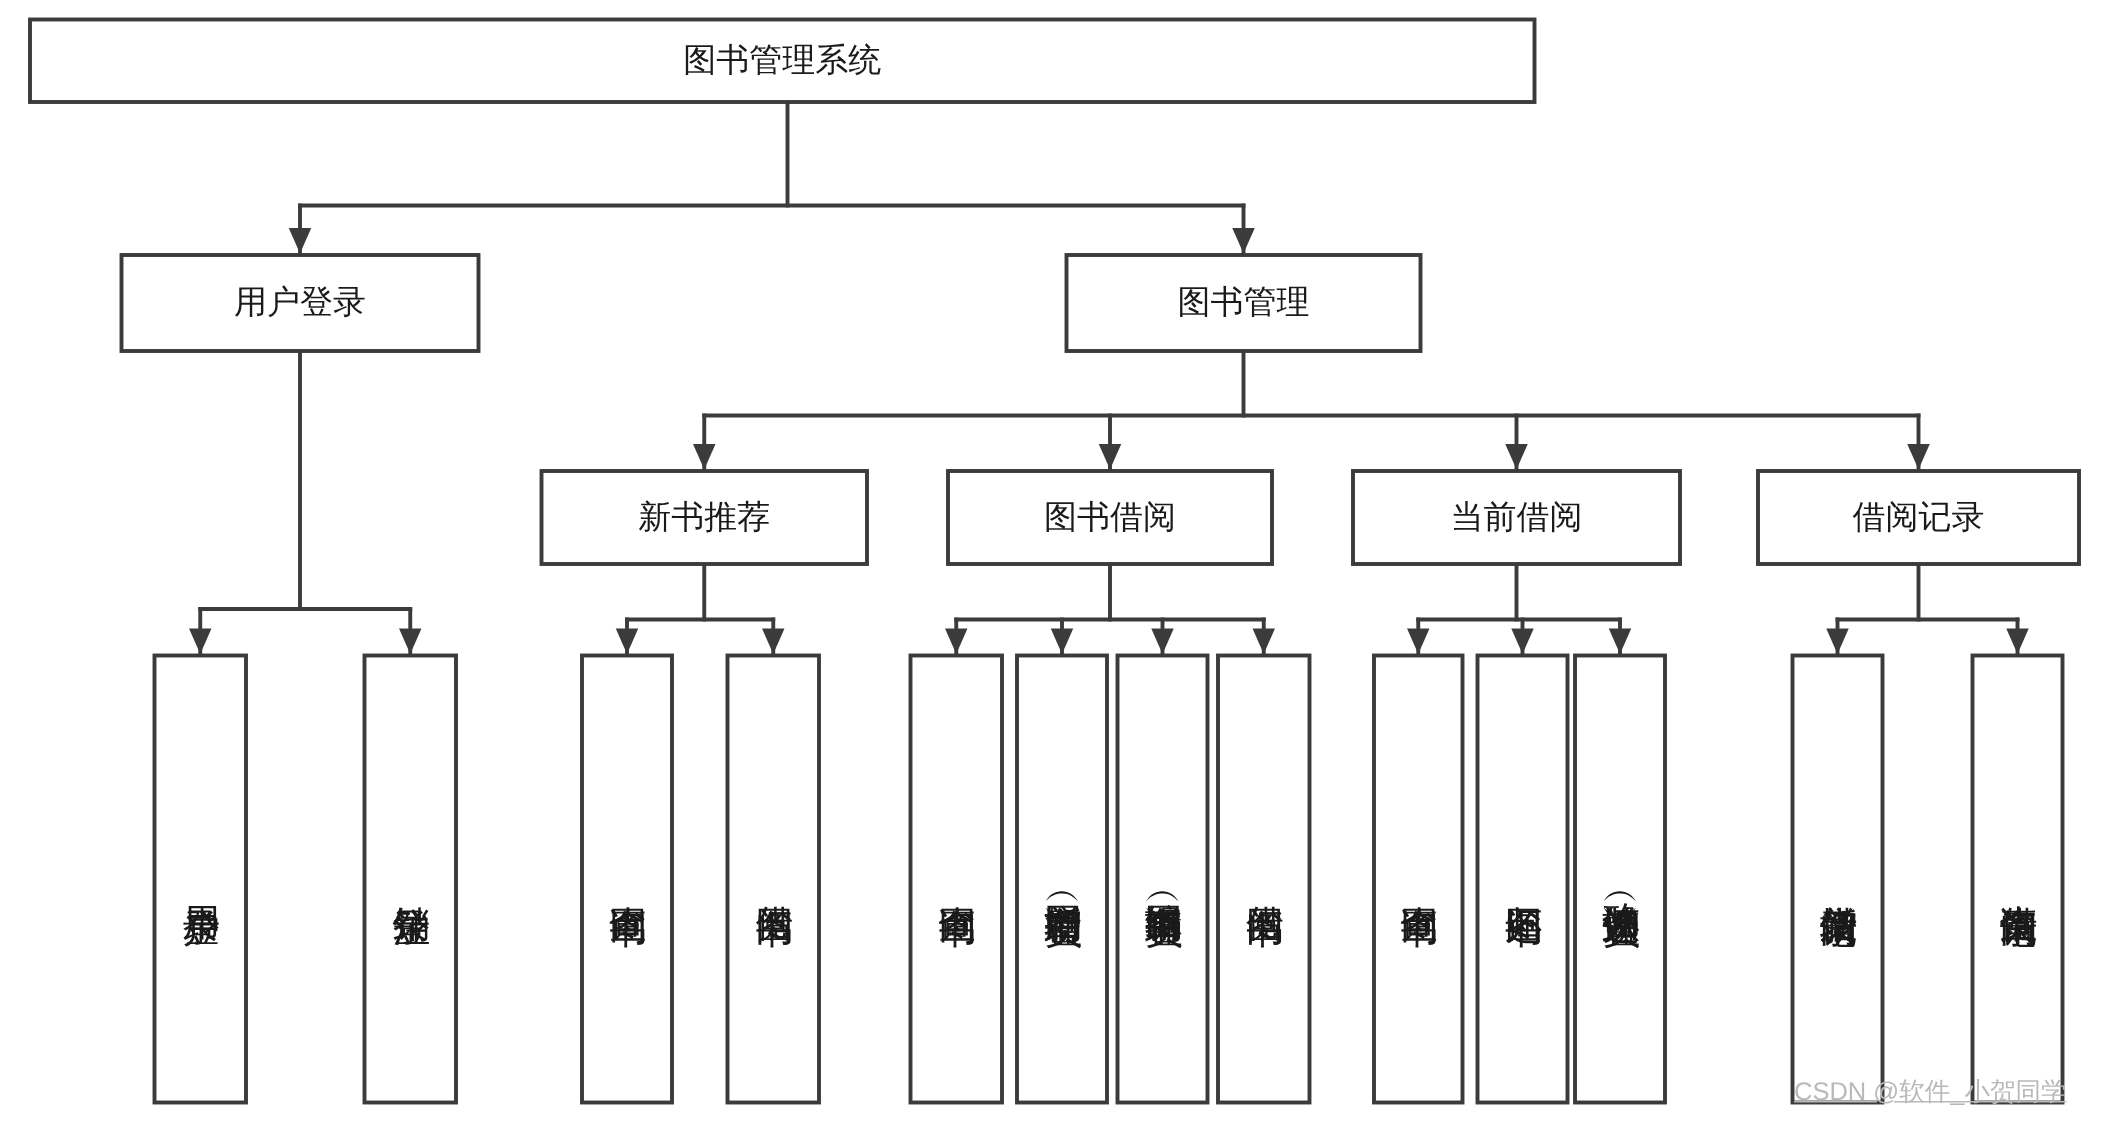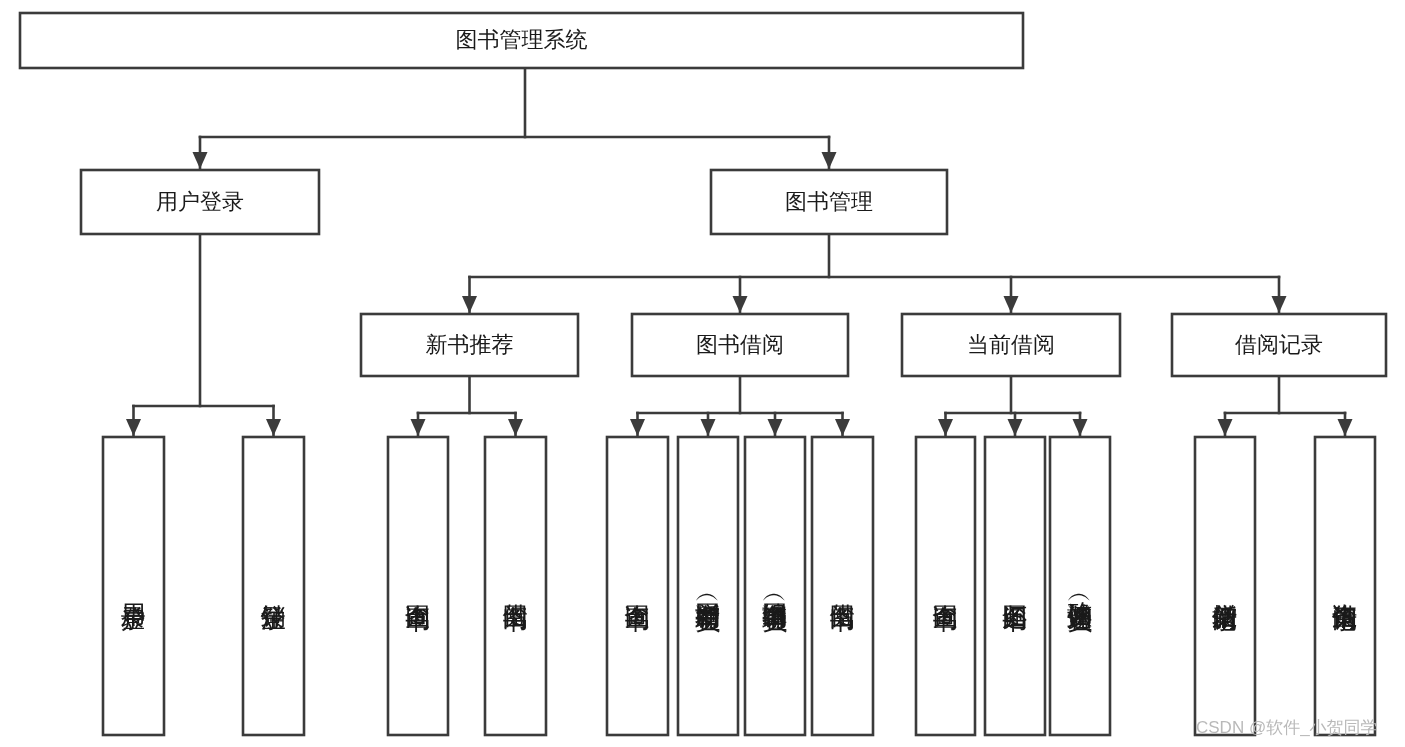--- a/index.html
+++ b/index.html
@@ -175,14 +175,14 @@
       <div class="node-label-v" style="left: 678px; top: 437px; width: 60px; height: 298px;">新增图书（管理员）</div>
       <div class="node-label-v" style="left: 745px; top: 437px; width: 60px; height: 298px;">编辑图书（管理员）</div>
       <div class="node-label-v" style="left: 812px; top: 437px; width: 61px; height: 298px;">借阅图书</div>
       <div class="node-label-v" style="left: 916px; top: 437px; width: 59px; height: 298px;">查询图书</div>
       <div class="node-label-v" style="left: 985px; top: 437px; width: 60px; height: 298px;">归还图书</div>
       <div class="node-label-v" style="left: 1050px; top: 437px; width: 60px; height: 298px;">确认归还（管理员）</div>
       <div class="node-label-v" style="left: 1195px; top: 437px; width: 60px; height: 298px;">新增借阅记录</div>
       <div class="node-label-v" style="left: 1315px; top: 437px; width: 60px; height: 298px;">查询借阅记录</div>
     </div>
 
-  <div id="watermark" style="left: 1196px; top: 716px;">CSDN @软件_小贺同学</div>
+  <div id="watermark" style="left: 1196px; top: 716px; text-decoration: underline;">CSDN @软件_小贺同学</div>
 </div>
 
 </body></html>

